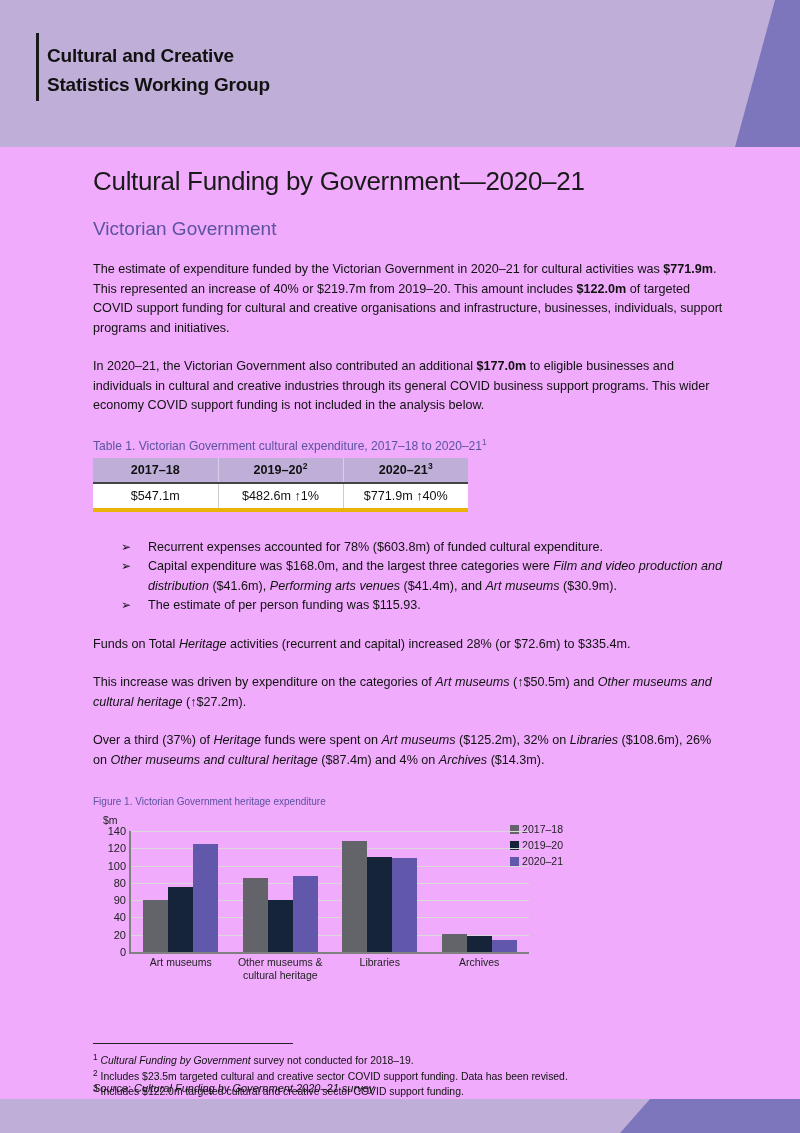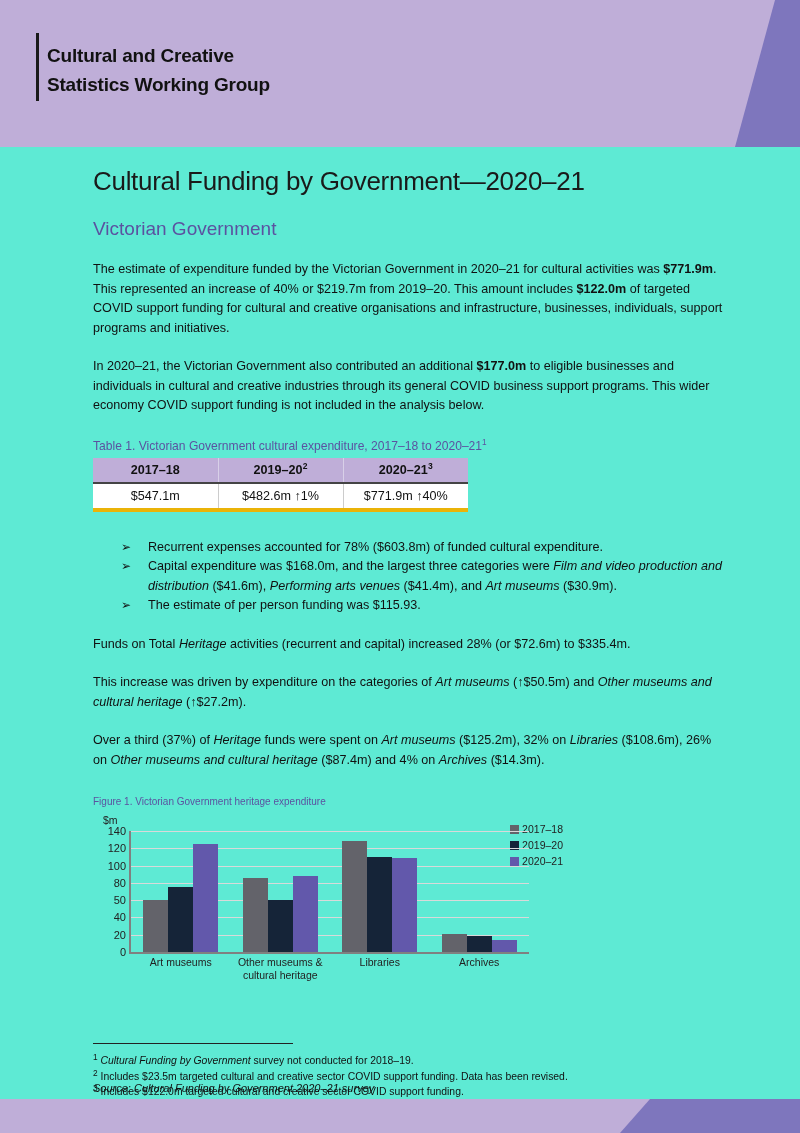--- a/index.html
+++ b/index.html
@@ -9,21 +9,21 @@
   }
   body {
     font-family: "Liberation Sans", sans-serif;
     -webkit-font-smoothing: antialiased;
   }
   #page {
     position: relative;
     width: 800px;
     height: 1133px;
     overflow: hidden;
-    background: #5eead4;
+    background: #f0abfc;
   }
 
   
   .header-band {
     position: absolute;
     left: 0; top: 0;
     width: 800px; height: 147px;
     background: #bfaed8;
     overflow: hidden;
   }
@@ -360,21 +360,21 @@
       </div>
 
       <div class="plot">
         <div class="gridlines">
             <div class="ytick" style="top: 100%;">0</div>
             <div class="gridline" style="top: 85.7143%;"></div>
             <div class="ytick" style="top: 85.7143%;">20</div>
             <div class="gridline" style="top: 71.4286%;"></div>
             <div class="ytick" style="top: 71.4286%;">40</div>
             <div class="gridline" style="top: 57.1429%;"></div>
-            <div class="ytick" style="top: 57.1429%;">50</div>
+            <div class="ytick" style="top: 57.1429%;">90</div>
             <div class="gridline" style="top: 42.8571%;"></div>
             <div class="ytick" style="top: 42.8571%;">80</div>
             <div class="gridline" style="top: 28.5714%;"></div>
             <div class="ytick" style="top: 28.5714%;">100</div>
             <div class="gridline" style="top: 14.2857%;"></div>
             <div class="ytick" style="top: 14.2857%;">120</div>
             <div class="gridline" style="top: 0%;"></div>
             <div class="ytick" style="top: 0%;">140</div>
           </div>
         <div class="groups">

